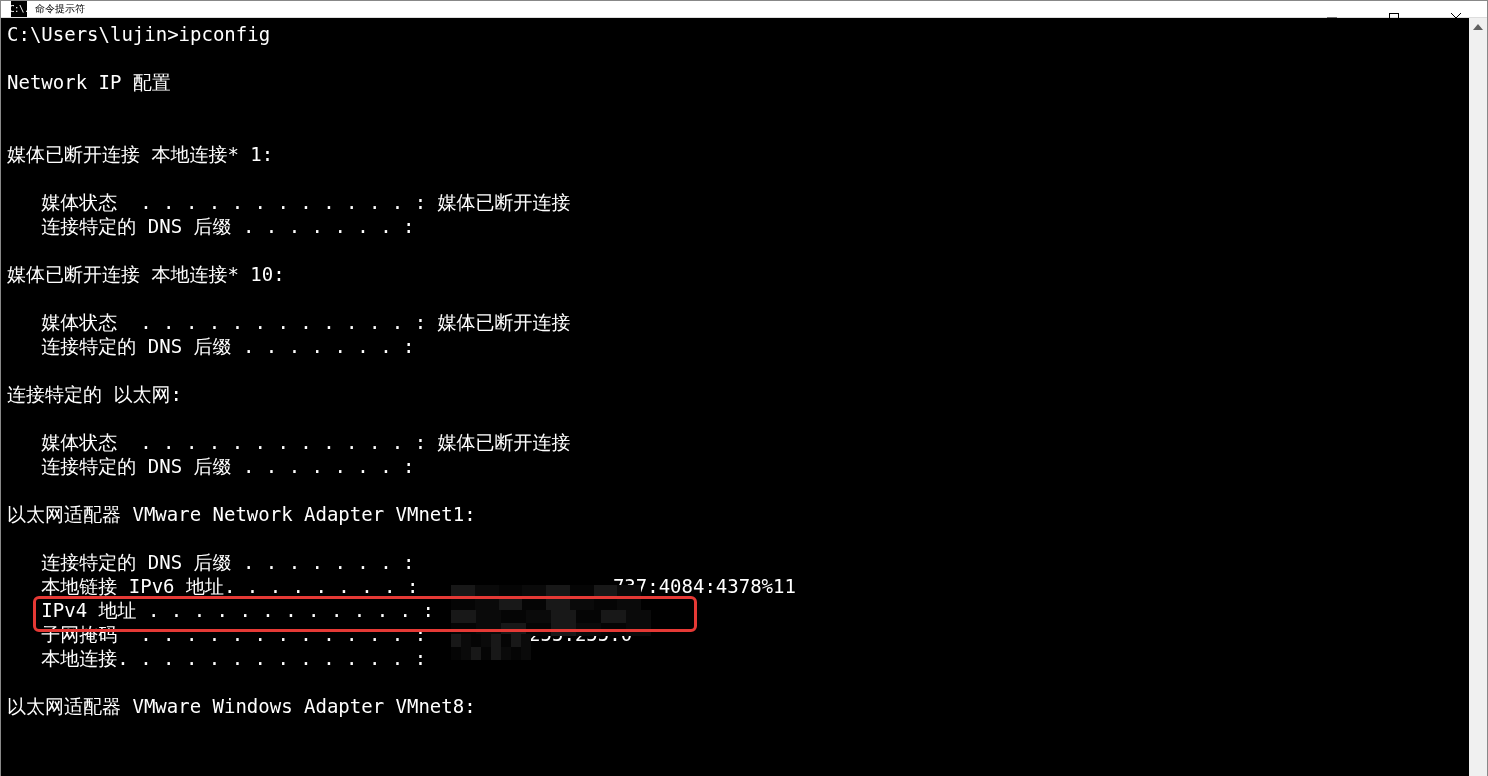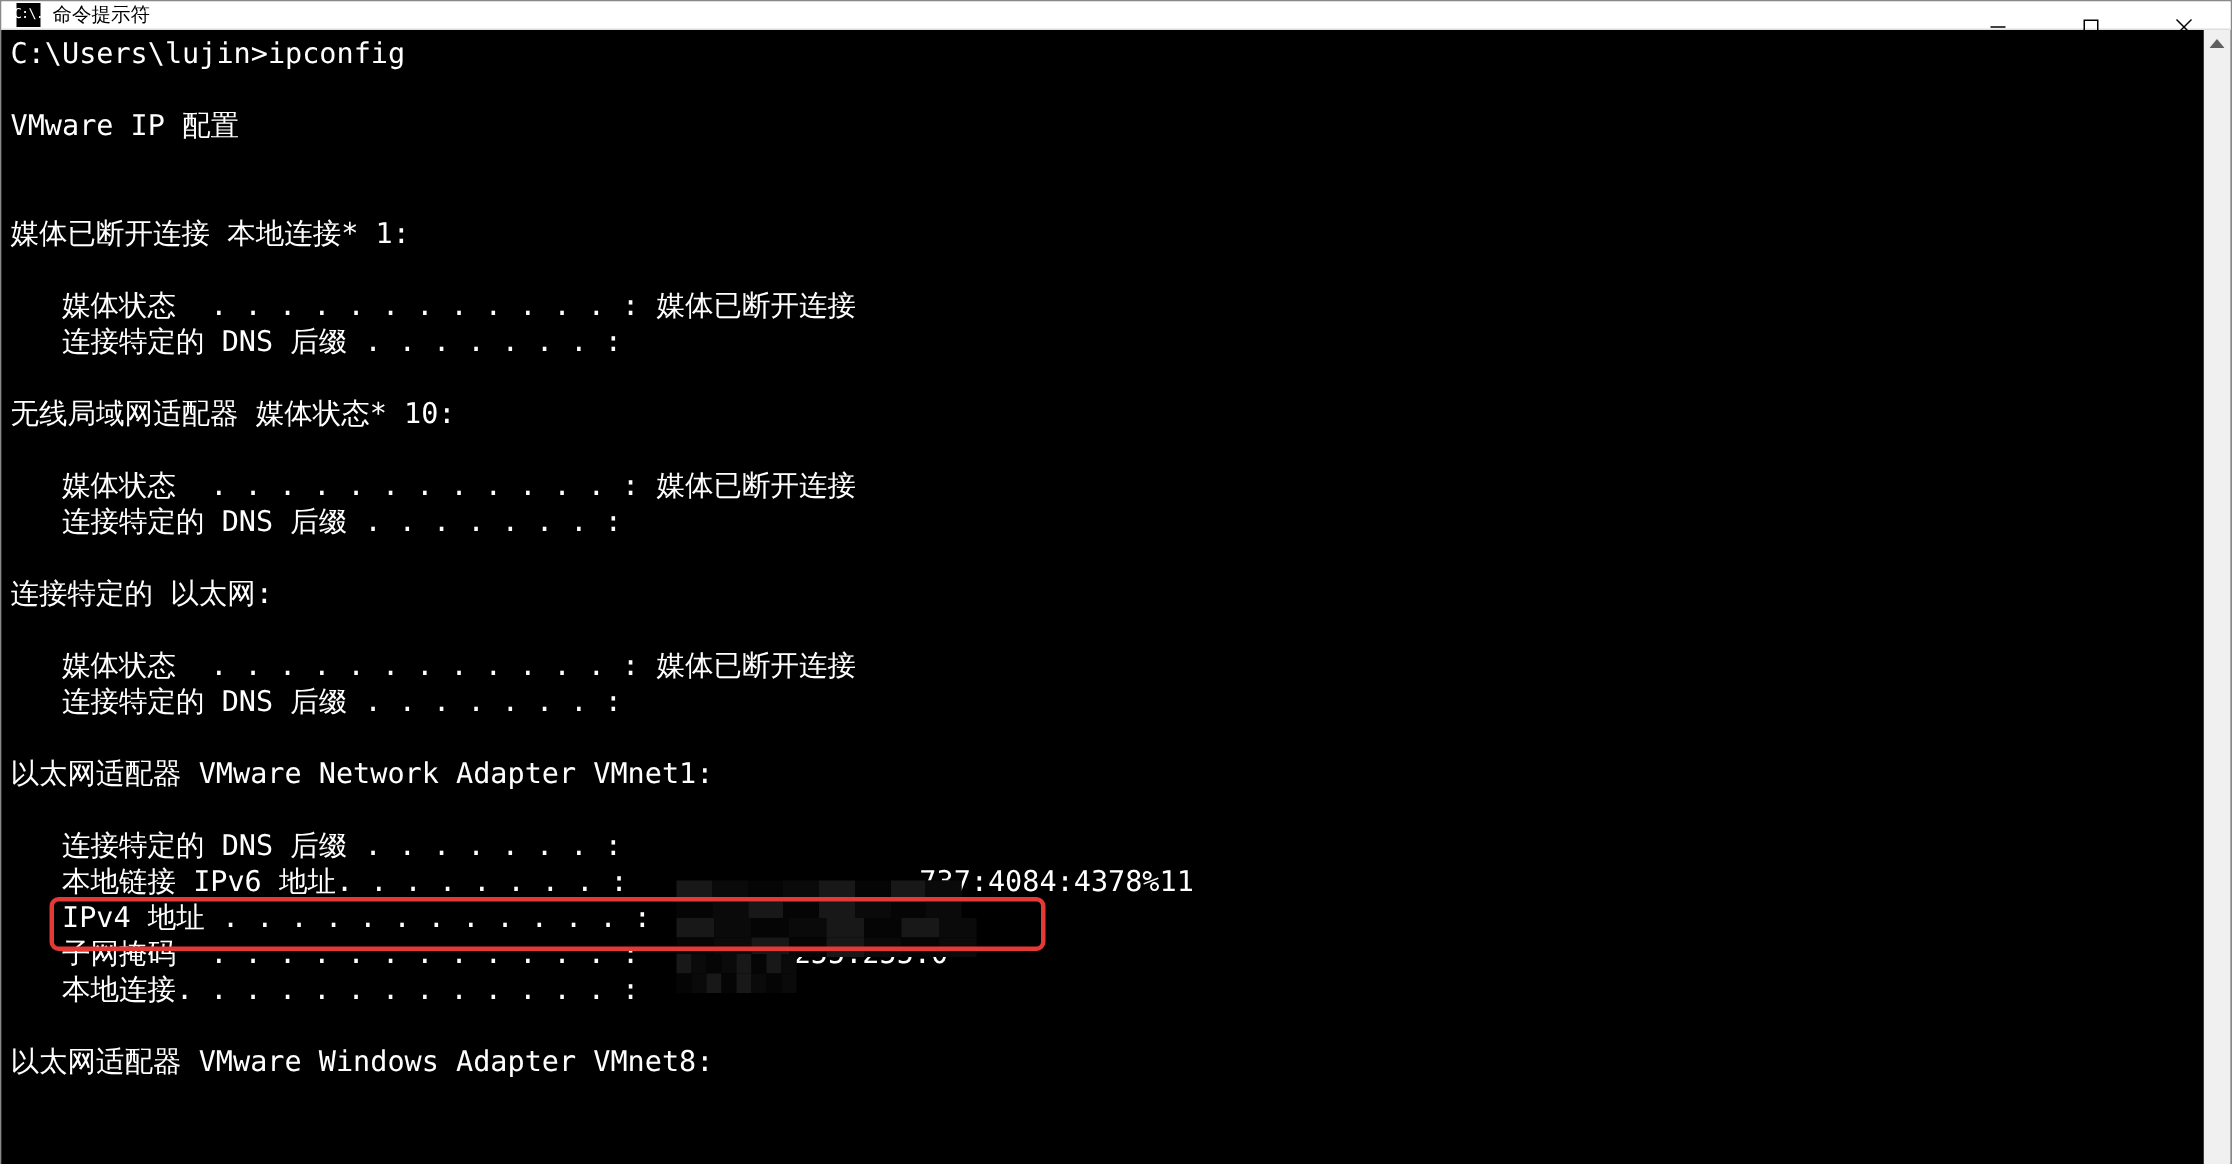--- a/index.html
+++ b/index.html
@@ -36,21 +36,21 @@
     background: #000;
     color: #fff;
     font-size: 9px;
     font-family: Consolas, monospace;
     display: flex;
     align-items: center;
     justify-content: center;
     letter-spacing: -0.5px;
   }
   .titlebar .title {
-    font-size: 13px;
+    font-size: 10px;
     color: #000;
   }
   .win-controls {
     position: absolute;
     right: 0;
     top: 0;
     height: 34px;
     display: flex;
   }
   .win-btn {
@@ -141,29 +141,29 @@
             <line x1="1" y1="1" x2="11" y2="11"></line>
             <line x1="11" y1="1" x2="1" y2="11"></line>
           </svg>
       </div>
     </div>
   </div>
 
   <div class="terminal-wrap">
     <div class="terminal"><span>C:\Users\lujin&gt;ipconfig</span>
 
-<span>VMware IP 配置</span>
+<span>Network IP 配置</span>
 
 
 <span>媒体已断开连接 本地连接* 1:</span>
 
 <span>   媒体状态  . . . . . . . . . . . . : 媒体已断开连接</span>
 <span>   连接特定的 DNS 后缀 . . . . . . . :</span>
 
-<span>无线局域网适配器 媒体状态* 10:</span>
+<span>媒体已断开连接 本地连接* 10:</span>
 
 <span>   媒体状态  . . . . . . . . . . . . : 媒体已断开连接</span>
 <span>   连接特定的 DNS 后缀 . . . . . . . :</span>
 
 <span>连接特定的 以太网:</span>
 
 <span>   媒体状态  . . . . . . . . . . . . : 媒体已断开连接</span>
 <span>   连接特定的 DNS 后缀 . . . . . . . :</span>
 
 <span>以太网适配器 VMware Network Adapter VMnet1:</span>

